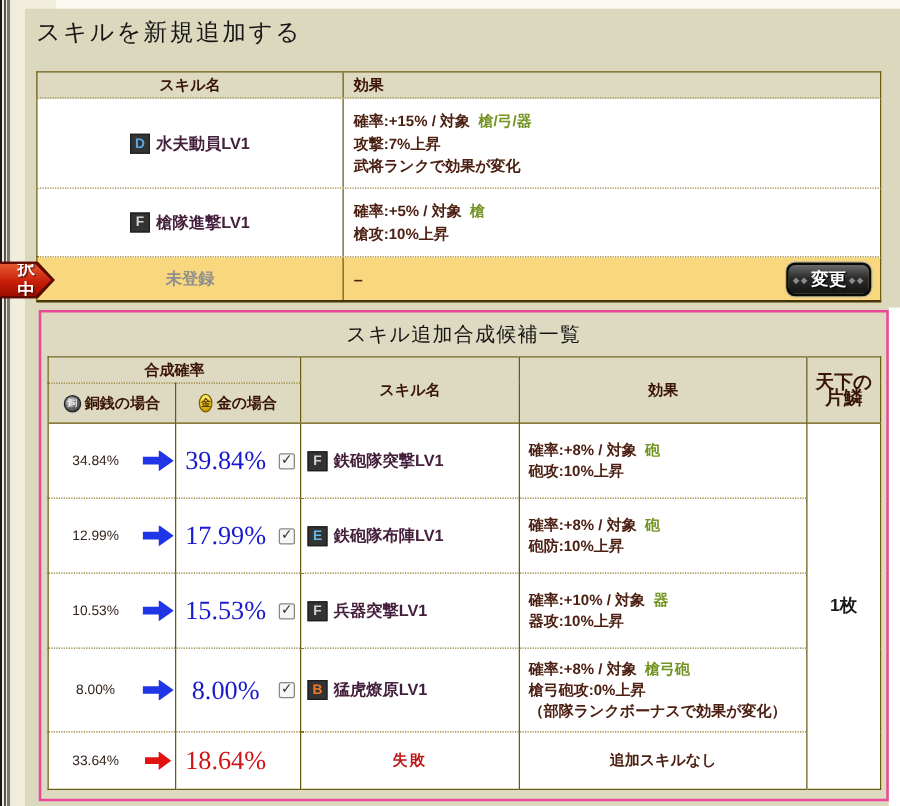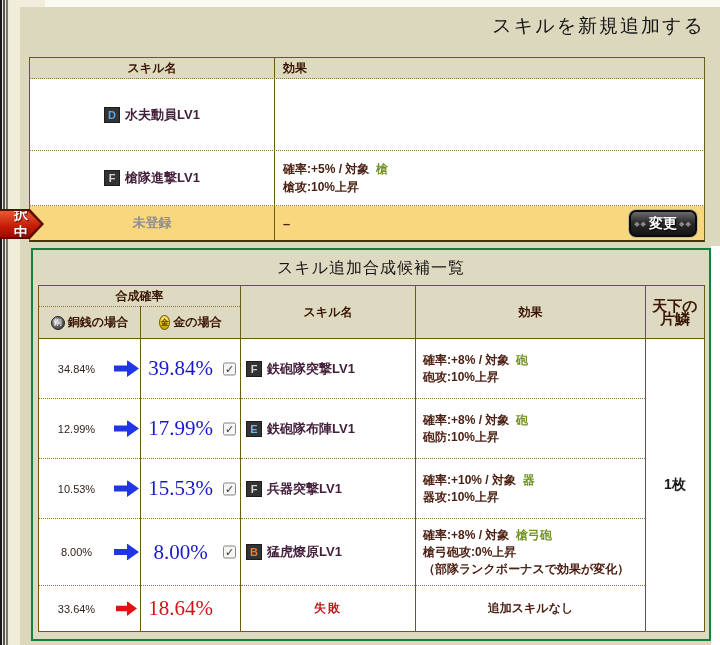--- a/index.html
+++ b/index.html
@@ -7,21 +7,21 @@
   .page { position:relative; width:720px; height:645px; background:#f0eedb; overflow:hidden; }
 
   
   .pinstripes { position:absolute; left:0; top:0; width:10px; height:645px;
     background:linear-gradient(90deg,#1a1a1a 0 2px,#eceadb 2px 3px,#555 3px 5px,#eceadb 5px 6px,#7d7468 6px 8px,#eceadb 8px 10px); }
 
   .topband { position:absolute; left:45px; top:0; width:675px; height:7px; background:#fbfaf2; }
   .panel { position:absolute; left:20px; top:7px; width:700px; height:638px; background:#dcd8bd; }
   .rightgap { position:absolute; left:711px; top:246px; width:9px; height:399px; background:#fff; }
 
-  .page-title { position:absolute; left:29px; top:13px; width:676px; text-align:right;
+  .page-title { position:absolute; left:29px; top:13px; width:676px; text-align:left;
     font-size:19px; letter-spacing:2px; color:#161616; }
 
   
   .table1 { position:absolute; left:29px; top:57px; width:676px; }
   .t1-header { display:flex; height:22px; background:#dedac1;
     border:1px solid #6b5c10; border-bottom:1px dotted #8a7826; }
   .t1-header .hc1 { width:245px; border-right:1px solid #6b5c10; display:flex; align-items:center; justify-content:center; }
   .t1-header .hc2 { flex:1; display:flex; align-items:center; padding-left:8px; }
   .hdr-text { font-size:12px; font-weight:bold; color:#3a1505; }
 
@@ -56,21 +56,21 @@
   .ribbon .outer { position:absolute; inset:0; background:#5e0a00;
     clip-path:polygon(0 0,30px 0,44px 15px,30px 30px,0 30px); }
   .ribbon .inner { position:absolute; left:0; top:2px; width:41px; height:26px;
     background:linear-gradient(180deg,#e85a32,#c41a06 60%,#9c0e00);
     clip-path:polygon(0 0,28px 0,41px 13px,28px 26px,0 26px);
     display:flex; align-items:center; }
   .ribbon .txt { color:#fff; font-size:14px; font-weight:bold; padding-left:14px; text-shadow:1px 1px 1px #5e0a00; }
 
   
   .box2 { position:absolute; left:31px; top:248px; width:680px; height:393px;
-    border:2px solid #15803d; background:#dedac1; }
+    border:2px solid #ec4899; background:#dedac1; }
   .box2-title { margin-top:8px; text-align:center; font-size:16px; letter-spacing:1px; color:#141414; }
 
   table.t2 { position:absolute; left:5px; top:35px; width:666px; border-collapse:collapse;
     table-layout:fixed; background:#fff; border:1px solid #6b5c10; }
   .t2 col.c-cu { width:102px; } .t2 col.c-au { width:100px; } .t2 col.c-nm { width:175px; }
   .t2 col.c-ef { width:230px; } .t2 col.c-fr { width:59px; }
 
   .t2 th { background:#dedac1; font-size:12px; font-weight:bold; color:#3a1505; }
   .t2 th.h-prob { height:21px; border-bottom:1px dotted #8a7826; }
   .t2 th.h-sub { height:32px; border-bottom:1px solid #6b5c10; }
@@ -134,20 +134,25 @@
         </div>
       <div class="hc2">
           <span class="hdr-text">効果</span>
         </div>
     </div>
 
     <div class="t1-row r1">
       <div class="cell-name">
         <span class="badge g-D">D</span>
         <span class="skill-name">水夫動員LV1</span>
+      </div>
+      <div class="cell-eff">
+        <div class="eff-line"><span>確率:+15% / 対象</span>&nbsp;&nbsp;<span class="target">槍/弓/器</span></div>
+        <div class="eff-line">攻撃:7%上昇</div>
+        <div class="eff-line">武将ランクで効果が変化</div>
       </div>
     </div>
 
     <div class="t1-row r2">
       <div class="cell-name">
         <span class="badge g-F">F</span>
         <span class="skill-name">槍隊進撃LV1</span>
       </div>
       <div class="cell-eff">
         <div class="eff-line"><span>確率:+5% / 対象</span>&nbsp;&nbsp;<span class="target">槍</span></div>

